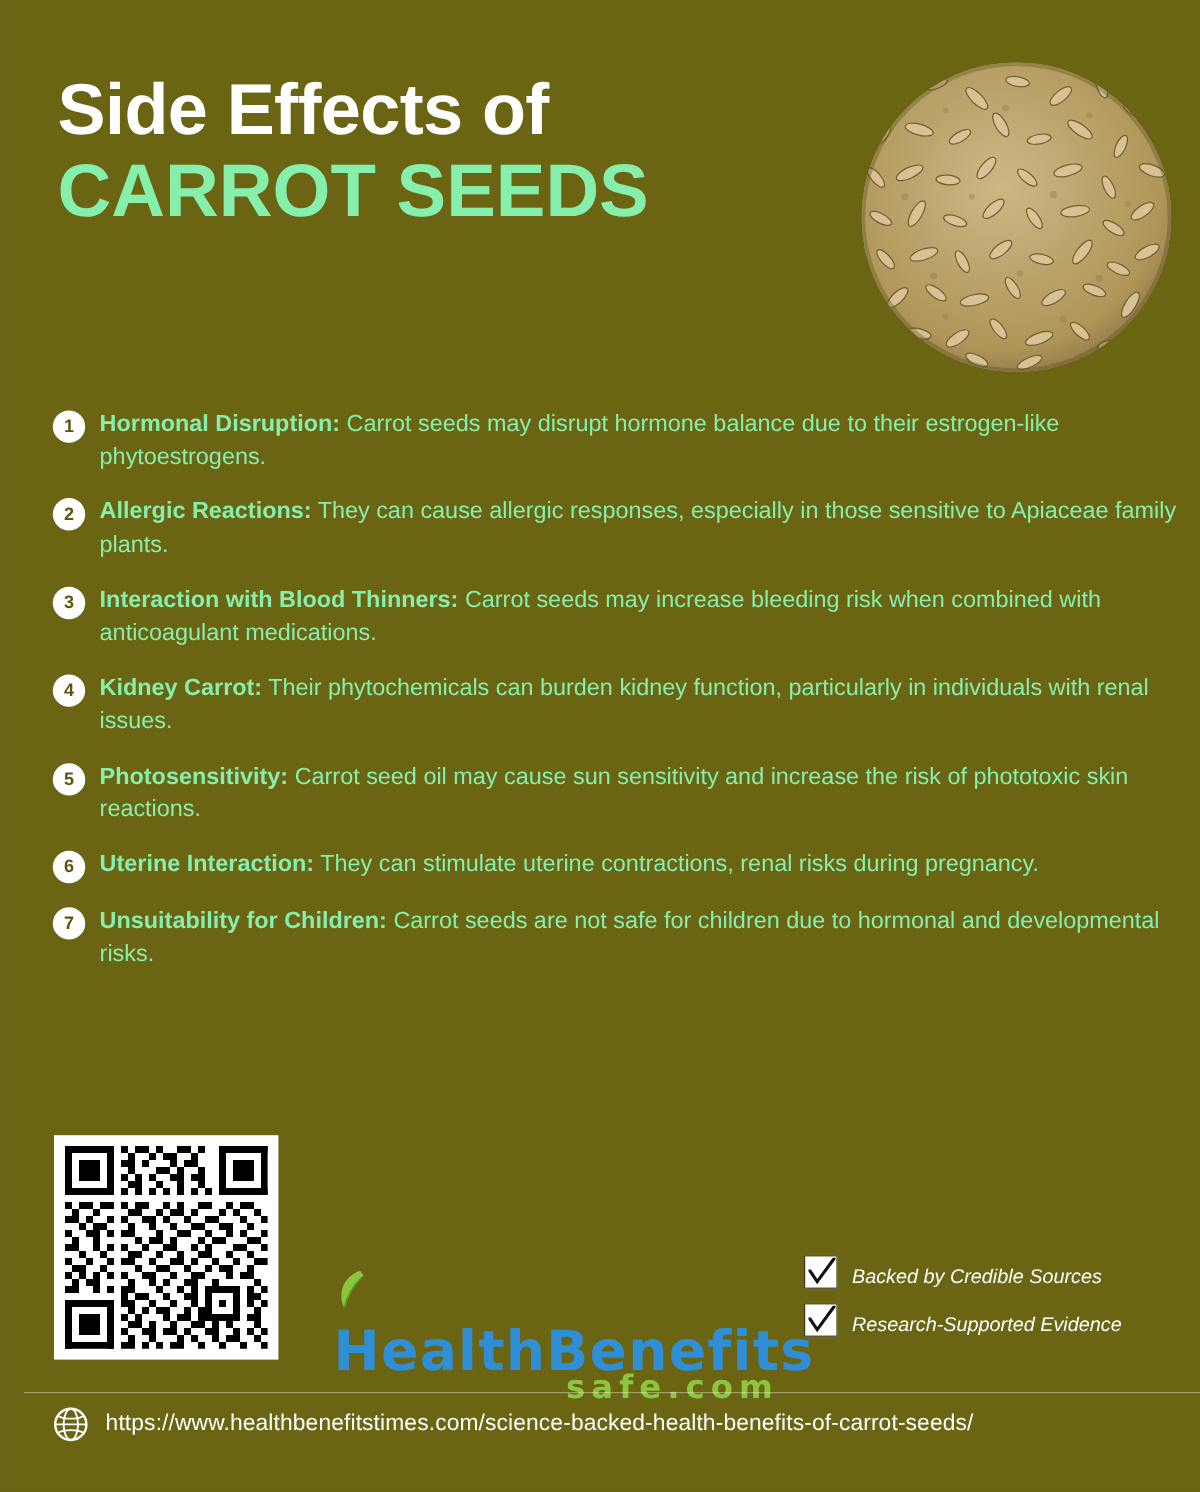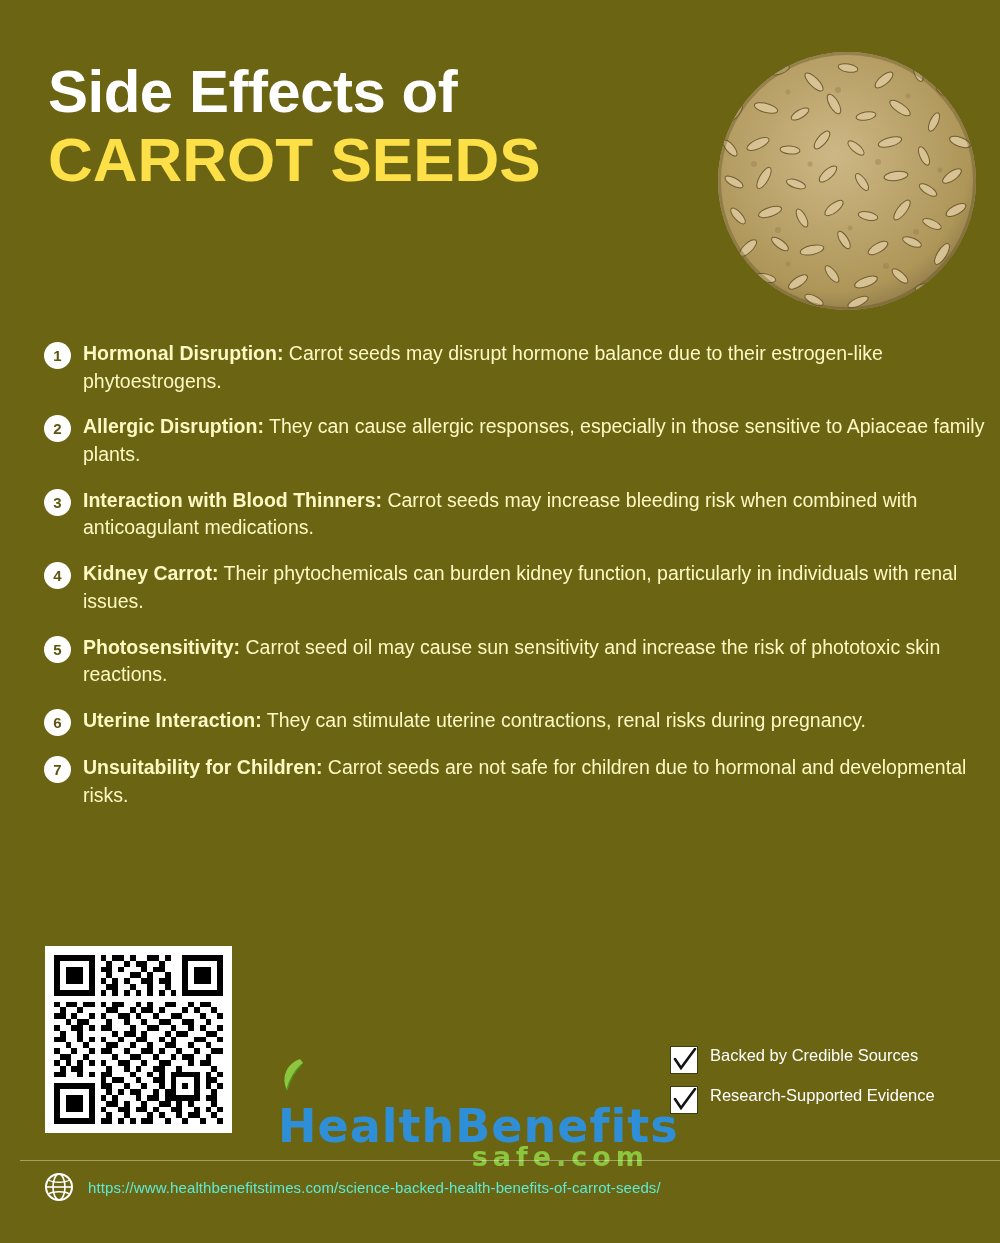--- a/index.html
+++ b/index.html
@@ -26,21 +26,21 @@
   .title-line1 {
     font-size: 60px;
     font-weight: bold;
     color: #ffffff;
     line-height: 1.08;
     letter-spacing: -0.5px;
   }
   .title-line2 {
     font-size: 62px;
     font-weight: bold;
-    color: #fde047;
+    color: #86efac;
     line-height: 1.08;
     letter-spacing: 0px;
     margin-top: 2px;
   }
 
   
   .hero {
     position: absolute;
     top: 52px; right: 44px;
     width: 258px; height: 258px;
@@ -70,21 +70,21 @@
     font-size: 15px;
     font-weight: bold;
     display: flex;
     align-items: center;
     justify-content: center;
     margin-top: 2px;
     margin-right: 12px;
   }
   .text {
     flex: 1 1 auto;
-    color: #fef9c3;
+    color: #86efac;
     font-size: 19.5px;
     line-height: 1.42;
   }
   .text .lead {
     font-weight: bold;
   }
 
   
   .qr {
     position: absolute;
@@ -127,22 +127,23 @@
   }
 
   
   .checks {
     position: absolute;
     right: 40px; top: 1046px;
     width: 310px;
   }
   .check-row {
     display: flex;
-    align-items: flex-start;
+    align-items: flex-end;
     margin-bottom: 12px;
+    font-style: italic;
   }
   .check-box {
     flex: 0 0 auto;
     width: 28px; height: 28px;
     background: #ffffff;
     border: 1px solid #3c3a12;
     margin-right: 12px;
     position: relative;
   }
   .check-box svg { position: absolute; left: 2px; top: 1px; }
@@ -165,22 +166,22 @@
     display: flex;
     align-items: center;
   }
   .globe {
     flex: 0 0 auto;
     width: 30px; height: 30px;
     margin-right: 14px;
   }
   .globe svg { display: block; }
   .footer-url {
-    color: #5eead4;
-    font-size: 15px;
+    color: #ffffff;
+    font-size: 19px;
     letter-spacing: 0.1px;
   }
 </style>
 </head>
 <body>
 
 <div class="page">
 
   <div class="header">
     <div class="title-line1">Side Effects of</div>
@@ -275,21 +276,21 @@
 
   <div class="list">
 
     <div class="item">
       <div class="num">1</div>
       <div class="text"><span class="lead">Hormonal Disruption:</span><span> Carrot seeds may disrupt hormone balance due to their estrogen-like phytoestrogens.</span></div>
     </div>
 
     <div class="item">
       <div class="num">2</div>
-      <div class="text"><span class="lead">Allergic Disruption:</span><span> They can cause allergic responses, especially in those sensitive to Apiaceae family plants.</span></div>
+      <div class="text"><span class="lead">Allergic Reactions:</span><span> They can cause allergic responses, especially in those sensitive to Apiaceae family plants.</span></div>
     </div>
 
     <div class="item">
       <div class="num">3</div>
       <div class="text"><span class="lead">Interaction with Blood Thinners:</span><span> Carrot seeds may increase bleeding risk when combined with anticoagulant medications.</span></div>
     </div>
 
     <div class="item">
       <div class="num">4</div>
       <div class="text"><span class="lead">Kidney Carrot:</span><span> Their phytochemicals can burden kidney function, particularly in individuals with renal issues.</span></div>

